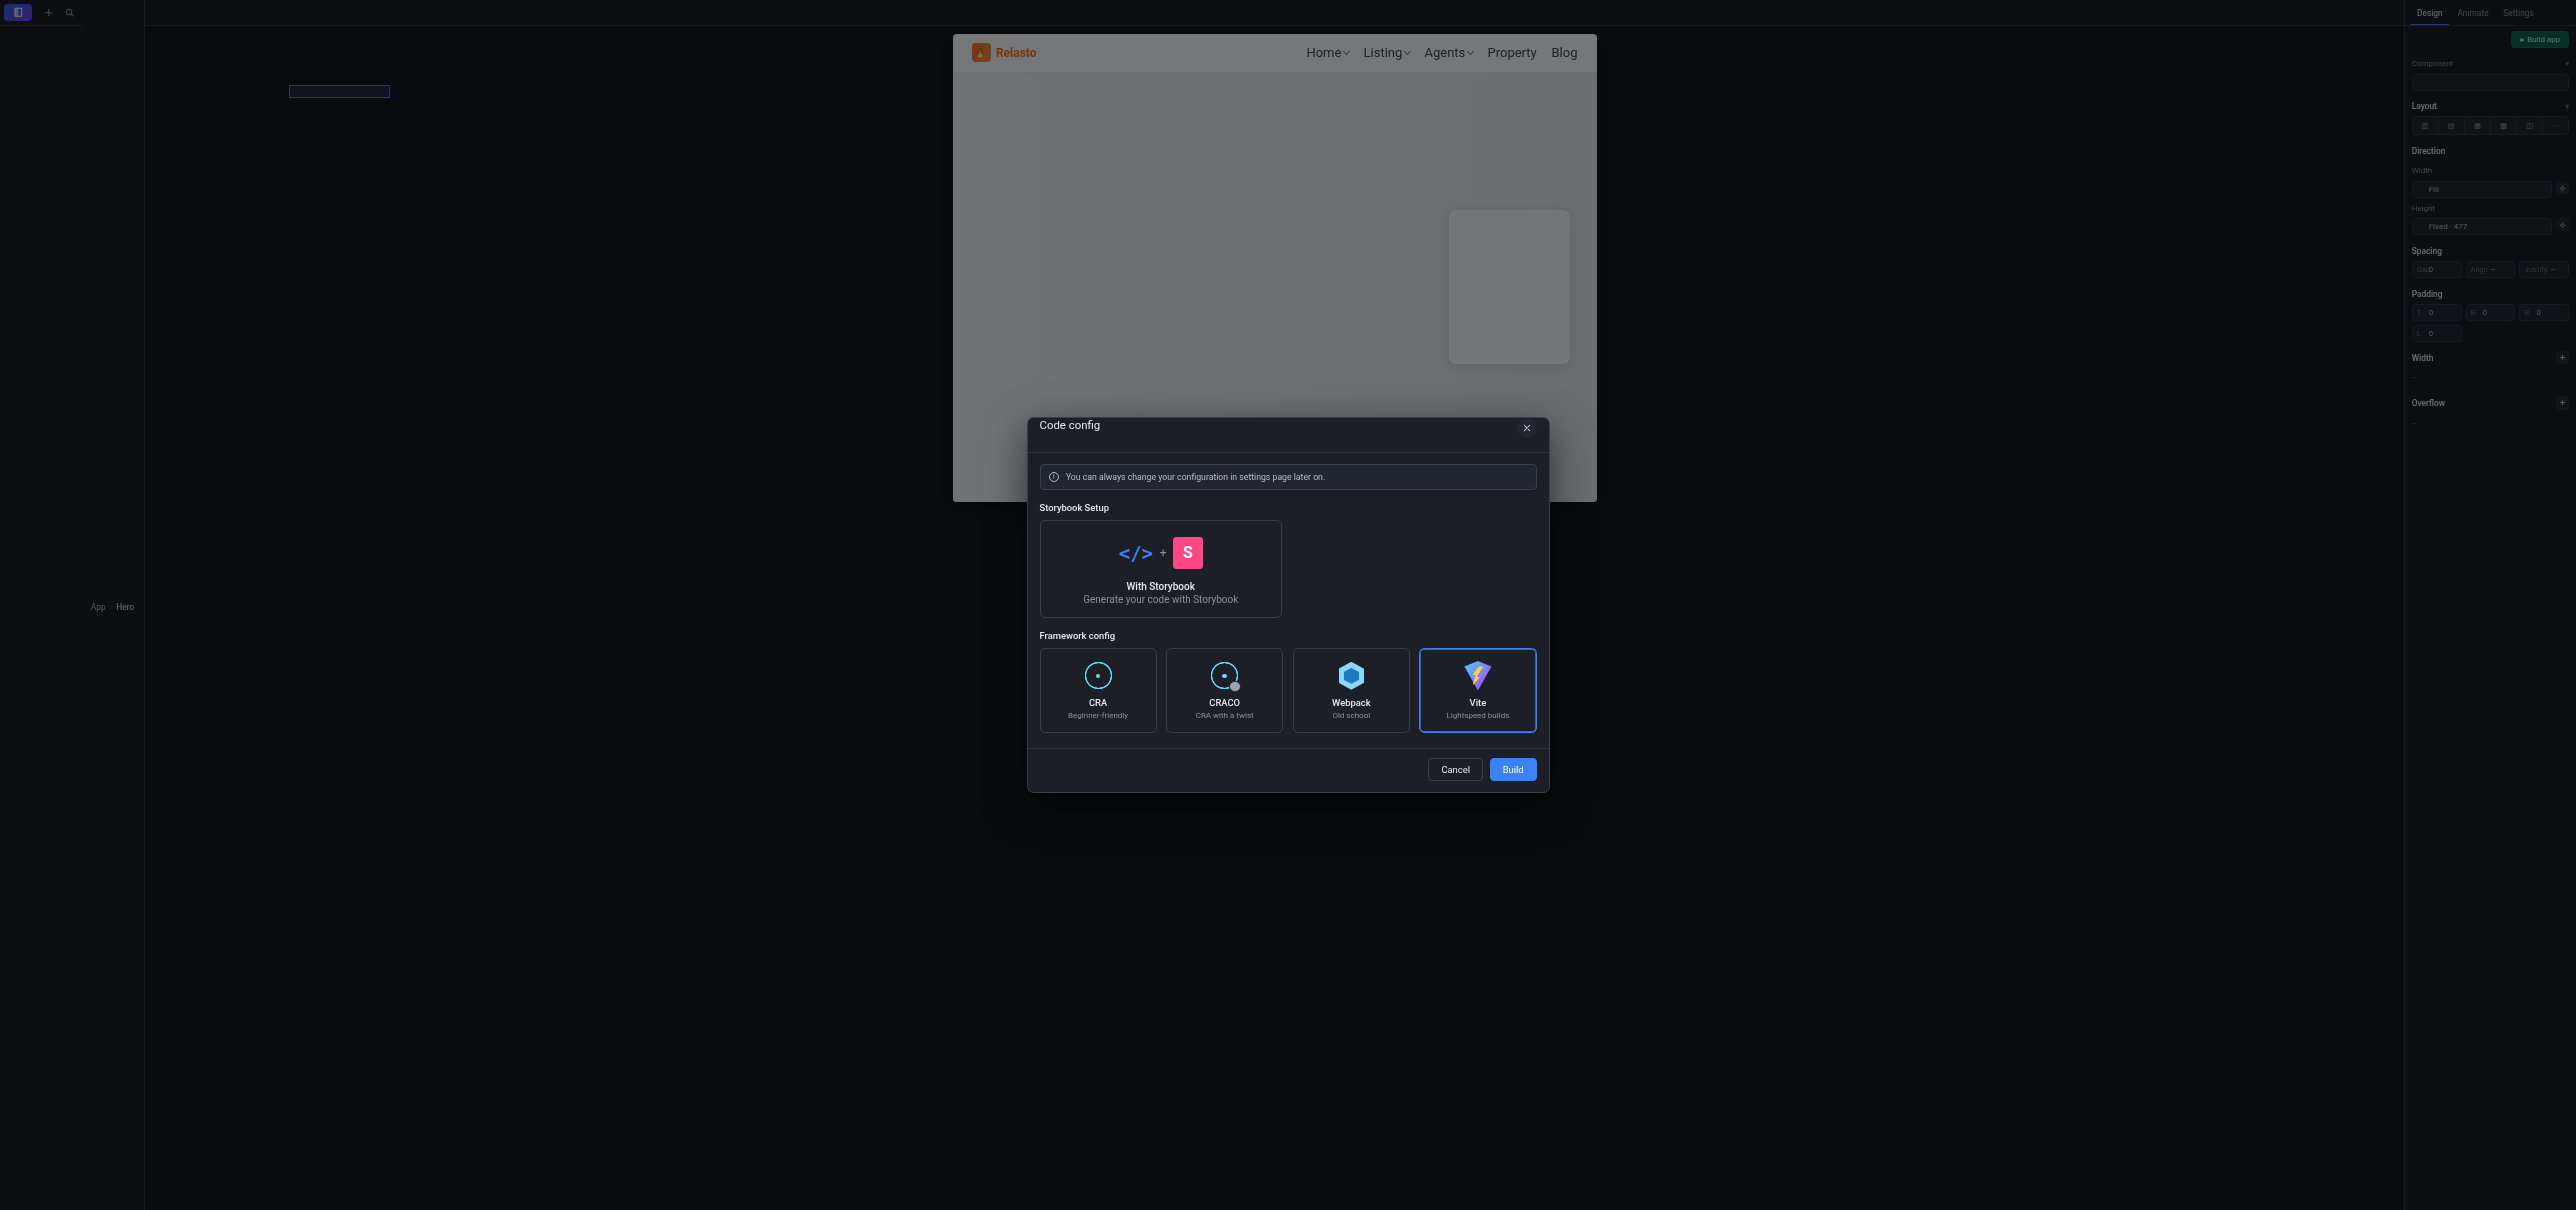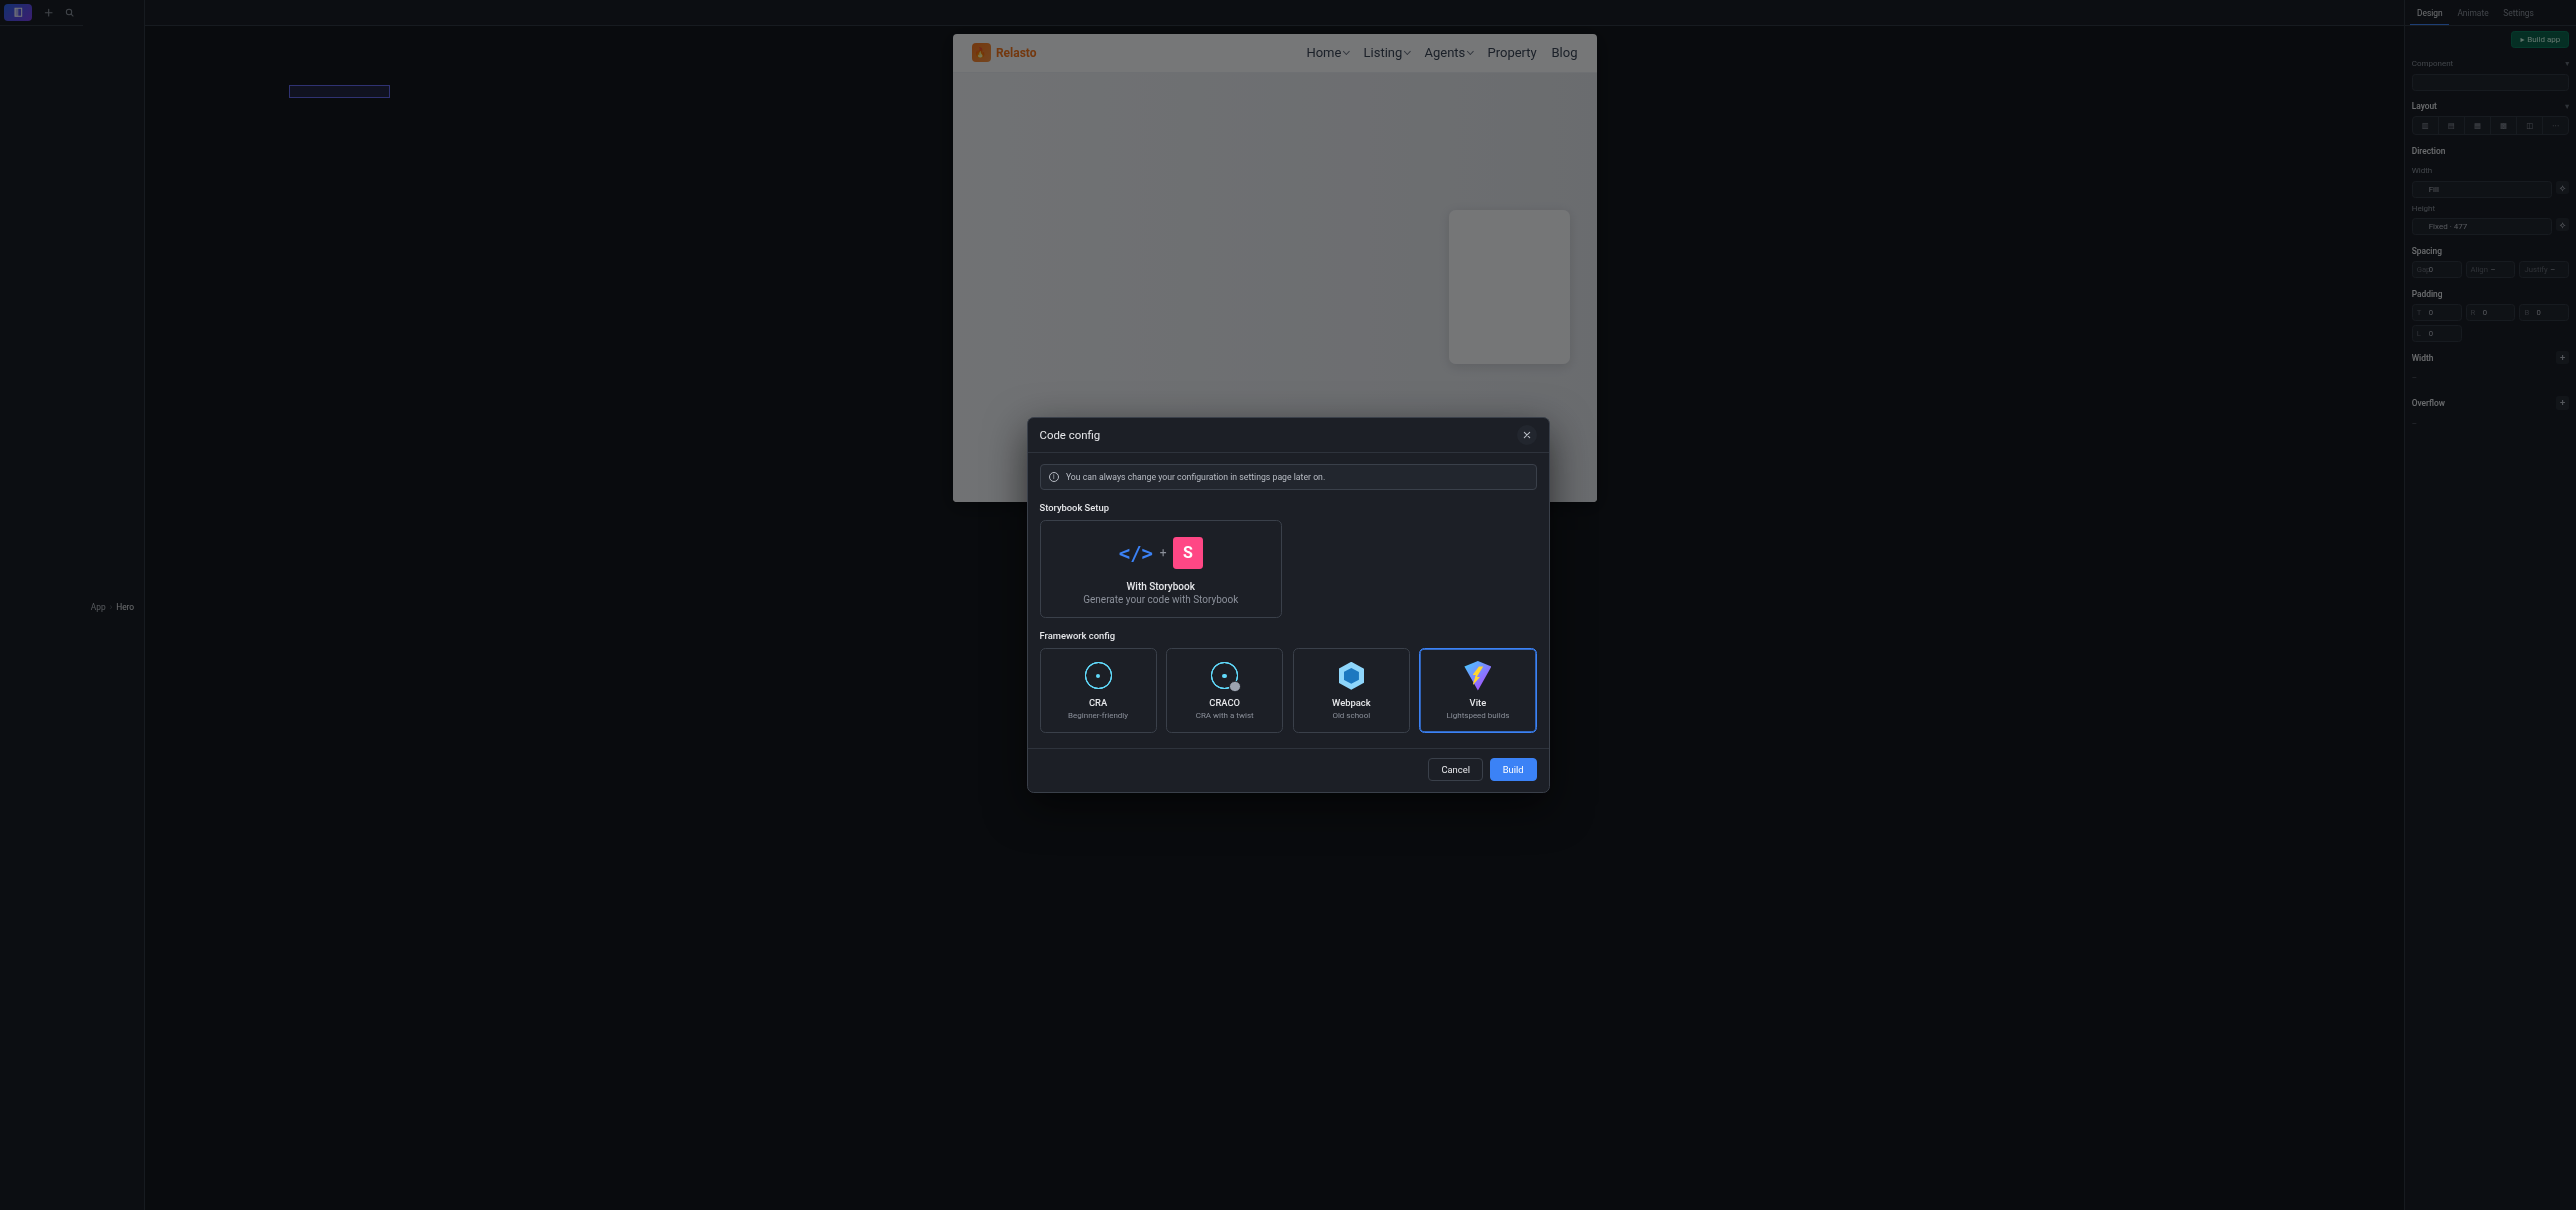--- a/index.html
+++ b/index.html
@@ -198,21 +198,21 @@
   .modal-backdrop{
     position:fixed;inset:0;background:rgba(5,7,10,.55);
     display:flex;align-items:center;justify-content:center;
   }
   .modal{
     width:523px;background:var(--bg-2);border:0.7px solid var(--border-light);
     border-radius:6.7px;box-shadow:0 13.4px 40px rgba(0,0,0,.6);
     overflow:hidden;
   }
   .modal-head{
-    display:flex;align-items:center;height:35px;padding:0 12px;
+    display:flex;height:35px;padding:0 12px;
     border-bottom:0.7px solid var(--border);
   }
   .modal-title{font-size:11.4px;color:var(--text-0);}
   .modal-close{
     margin-left:auto;width:20px;height:20px;border-radius:10px;
     background:var(--bg-3);display:flex;align-items:center;justify-content:center;
     color:var(--text-1);cursor:pointer;
   }
   .modal-body{padding:10.7px 12px 5.4px;}
   .info-banner{

